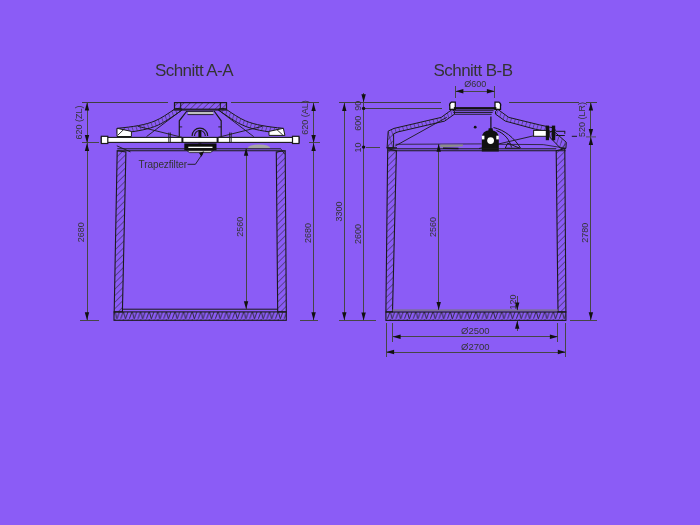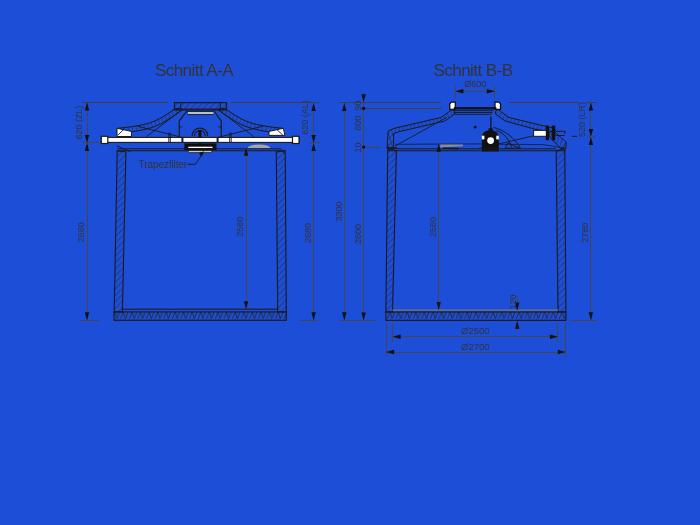--- a/index.html
+++ b/index.html
@@ -1,16 +1,16 @@
 <!DOCTYPE html>
 <html><head>
 <meta charset="utf-8">
 <style>
   html,body{margin:0;padding:0;background:#ffffff;}
-  #page{width:700px;height:525px;position:relative;background:#1d4ed8;overflow:hidden;}
+  #page{width:700px;height:525px;position:relative;background:#8b5cf6;overflow:hidden;}
   svg{position:absolute;top:0;left:0;}
   text{font-family:"Liberation Sans",sans-serif;fill:#333;}
 </style>
 </head>
 <body>
 <div id="page">
 <svg width="700" height="525" viewBox="0 0 700 525">
 <defs>
   <pattern id="wh" width="4.6" height="4.6" patternUnits="userSpaceOnUse" patternTransform="rotate(45)">
     <line x1="0" y1="0" x2="0" y2="4.6" stroke="#222" stroke-width="0.9"></line>

